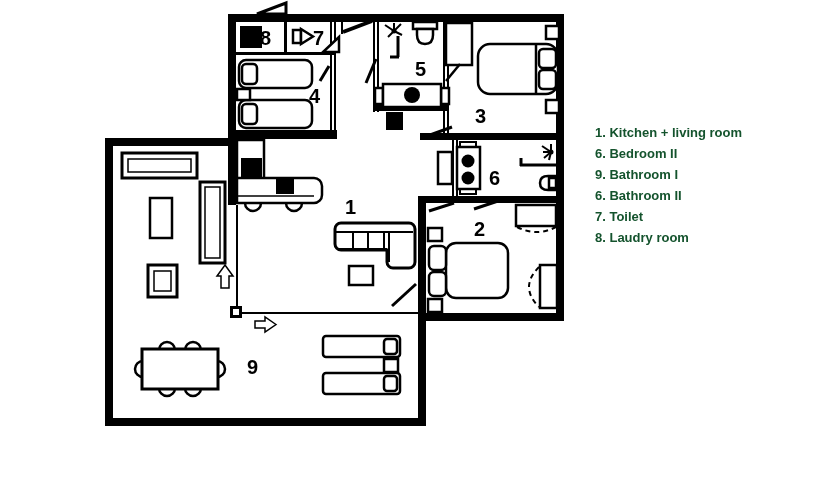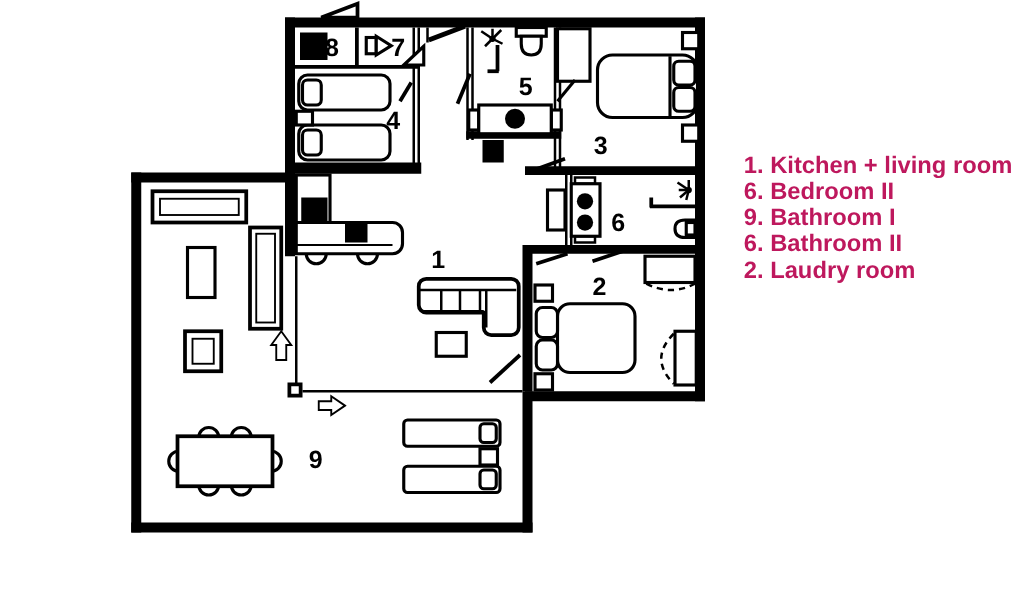--- a/index.html
+++ b/index.html
@@ -7,21 +7,21 @@
     position:relative;width:817px;height:490px;background:#ffffff;
     font-family:"Liberation Sans", sans-serif;overflow:hidden;
   }
   #plan-svg{position:absolute;left:0;top:0;}
   .room-num{
     font-family:"Liberation Sans", sans-serif;
     font-weight:bold;font-size:20px;fill:#000;
   }
   #legend{
     position:absolute;left:595px;top:122px;width:210px;
-    font-weight:bold;font-size:19px;line-height:21px;color:#be185d;
+    font-weight:bold;font-size:13px;line-height:21px;color:#14532d;
     white-space:nowrap;
   }
   .legend-row{height:21px;}
 </style>
 </head>
 <body>
 
 <div id="screen">
 
 <svg id="plan-svg" width="817" height="490" viewBox="0 0 817 490">
@@ -237,16 +237,17 @@
     <polygon points="225,265 233,276 229,276 229,288 221,288 221,276 217,276"></polygon>
     <polygon points="276,324.5 265,317 265,321 255,321 255,328 265,328 265,332"></polygon>
   </g>
 </svg>
 
 <div id="legend">
   <div class="legend-row">1. Kitchen + living room</div>
   <div class="legend-row">6. Bedroom II</div>
   <div class="legend-row">9. Bathroom I</div>
   <div class="legend-row">6. Bathroom II</div>
-  <div class="legend-row">2. Laudry room</div>
+  <div class="legend-row">7. Toilet</div>
+  <div class="legend-row">8. Laudry room</div>
 </div>
 
 </div>
 
 </body></html>

